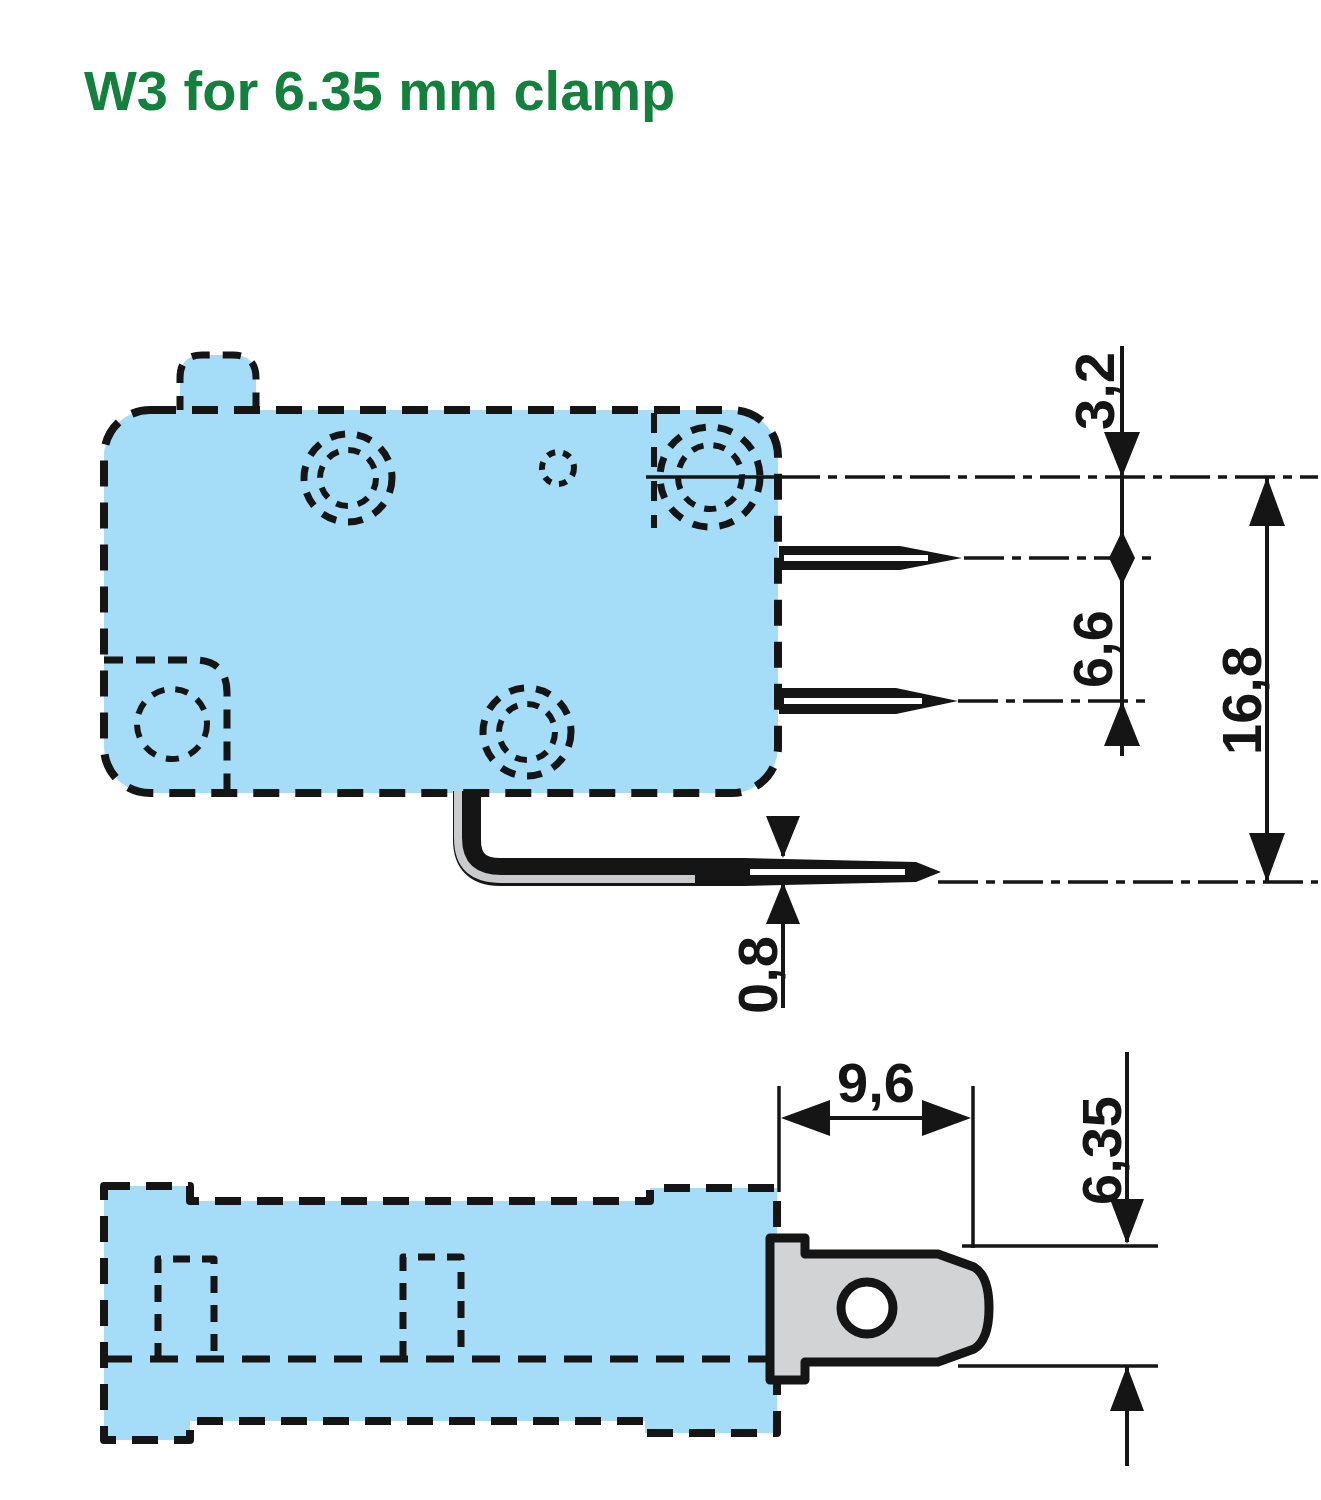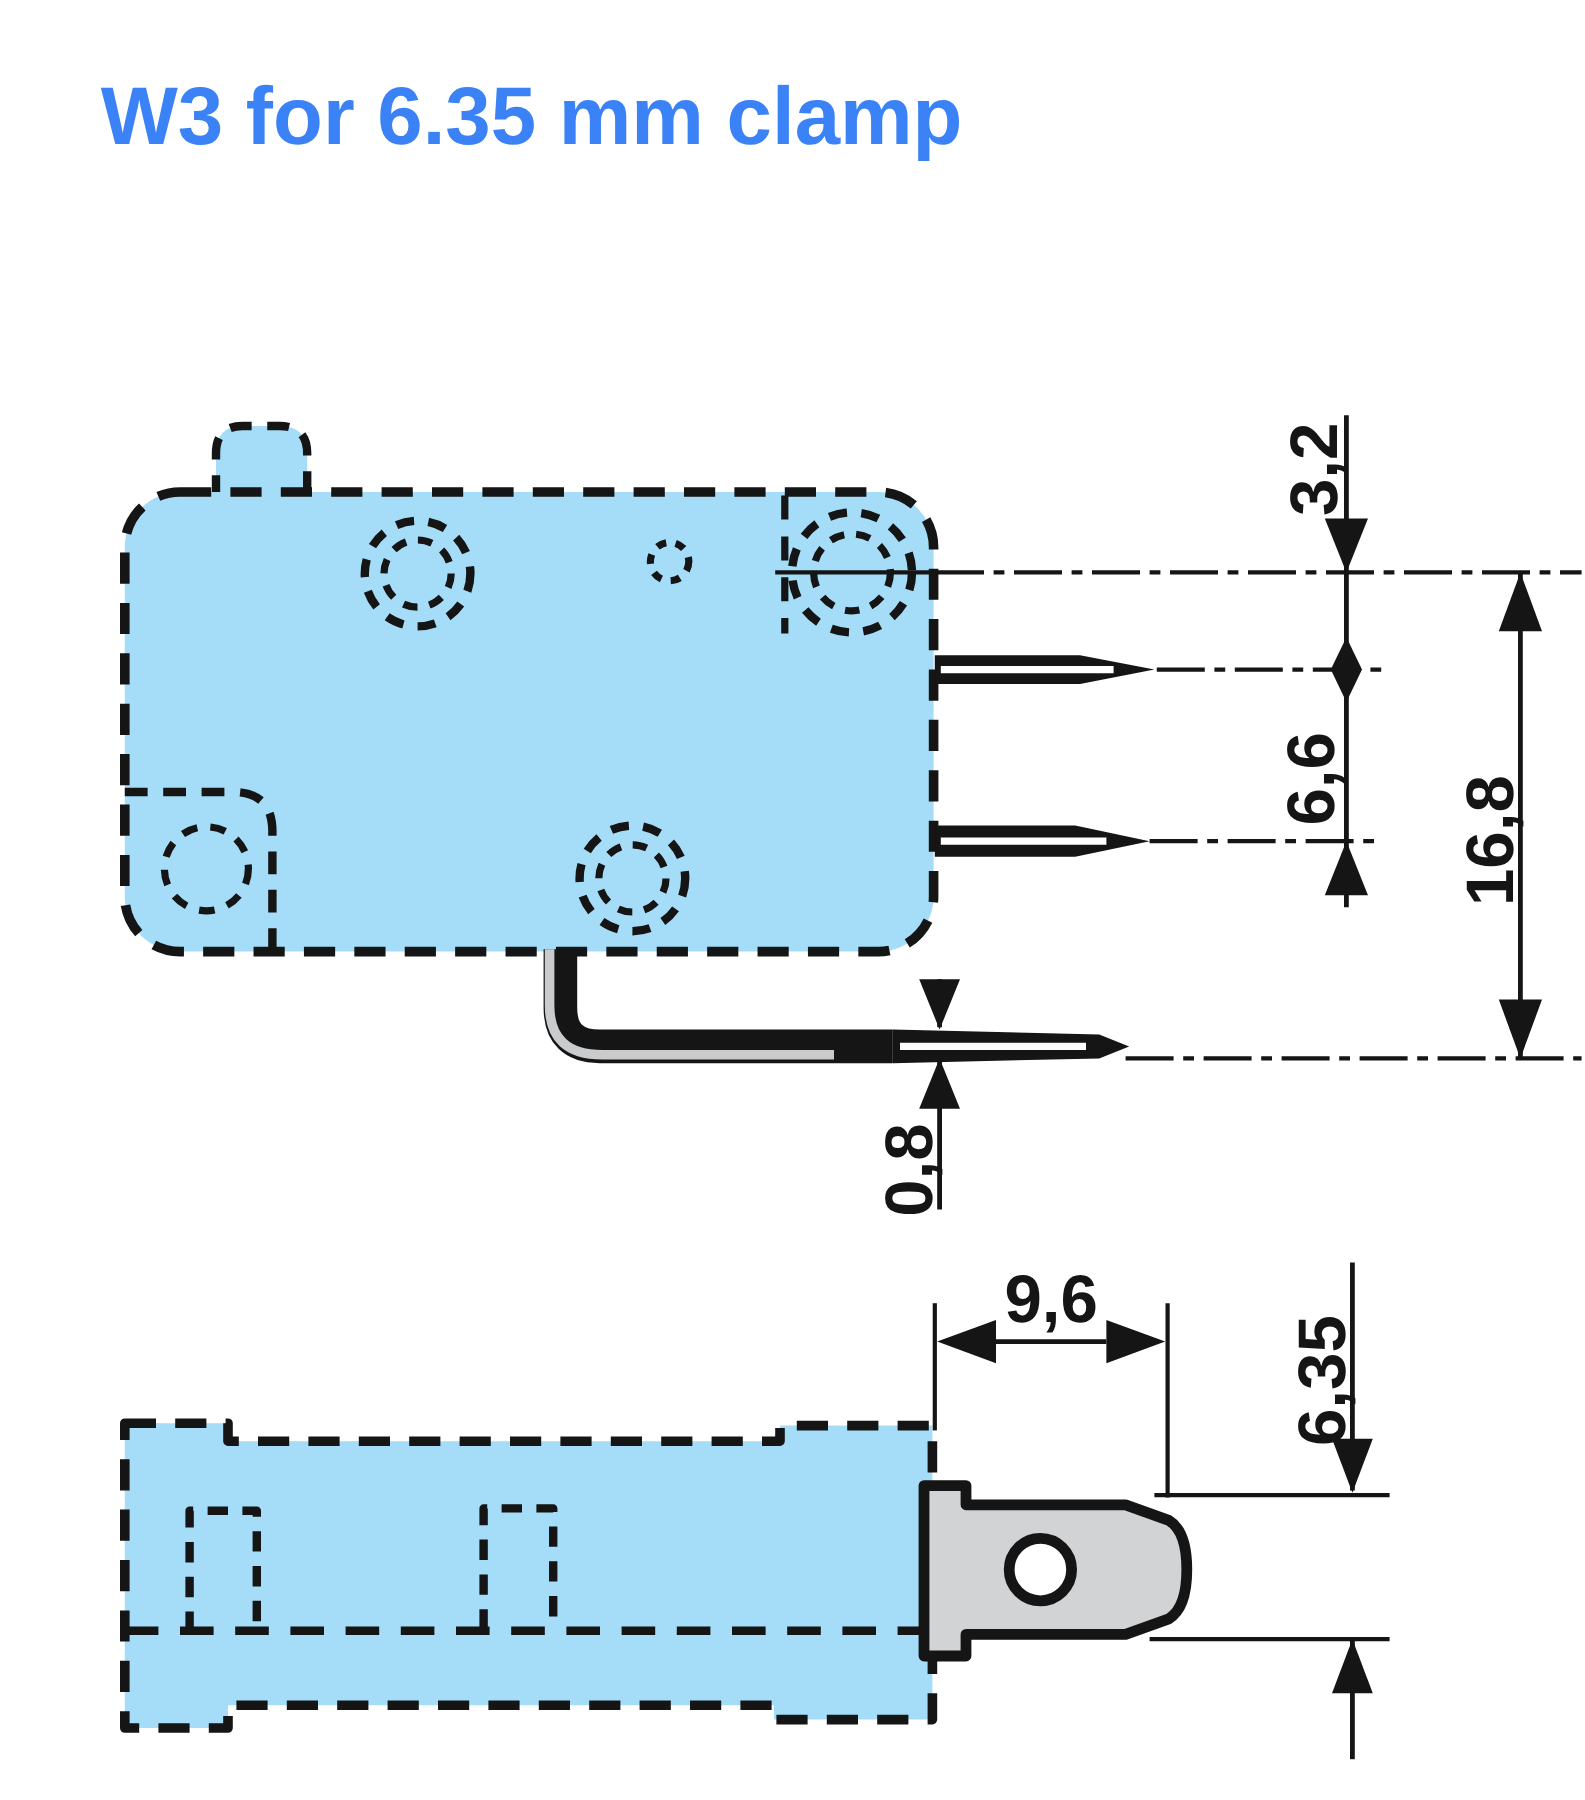--- a/index.html
+++ b/index.html
@@ -1,18 +1,18 @@
 <!DOCTYPE html>
 <html><head>
 <meta charset="utf-8">
 <style>
   html,body{margin:0;padding:0;background:#ffffff;}
   #page{position:relative;width:1321px;height:1500px;background:#ffffff;overflow:hidden;
         font-family:"Liberation Sans",sans-serif;}
-  #title{position:absolute;left:84px;top:58px;font-size:68px;font-weight:bold;color:#3b82f6;
+  #title{position:absolute;left:84px;top:58px;font-size:56px;font-weight:bold;color:#15803d;
          letter-spacing:0px;white-space:nowrap;}
   svg text{font-family:"Liberation Sans",sans-serif;font-weight:bold;fill:#151515;}
   .dimtxt{font-size:56px;}
 </style>
 </head>
 <body>
 
 <div id="page">
 
   <div id="title">W3 for 6.35 mm clamp</div>

